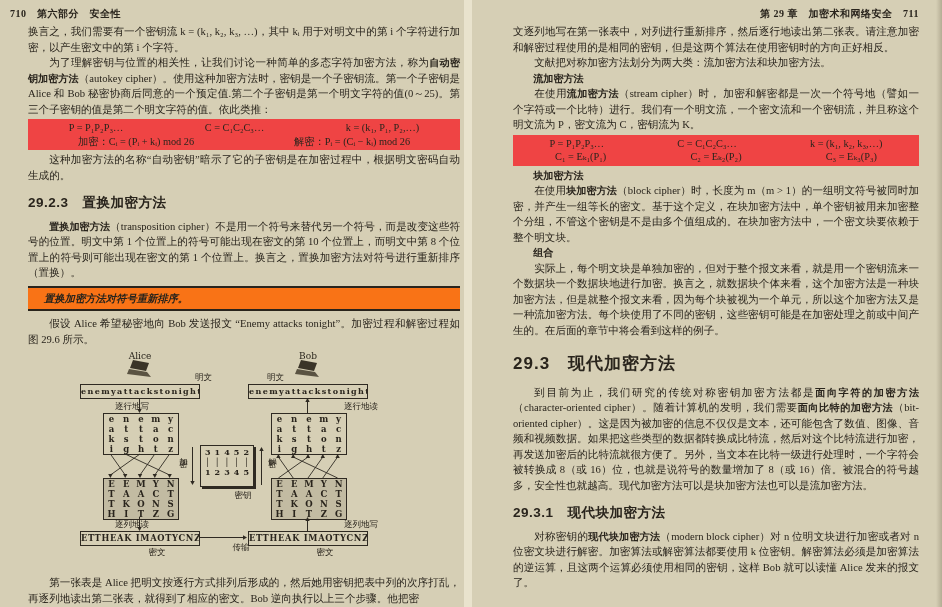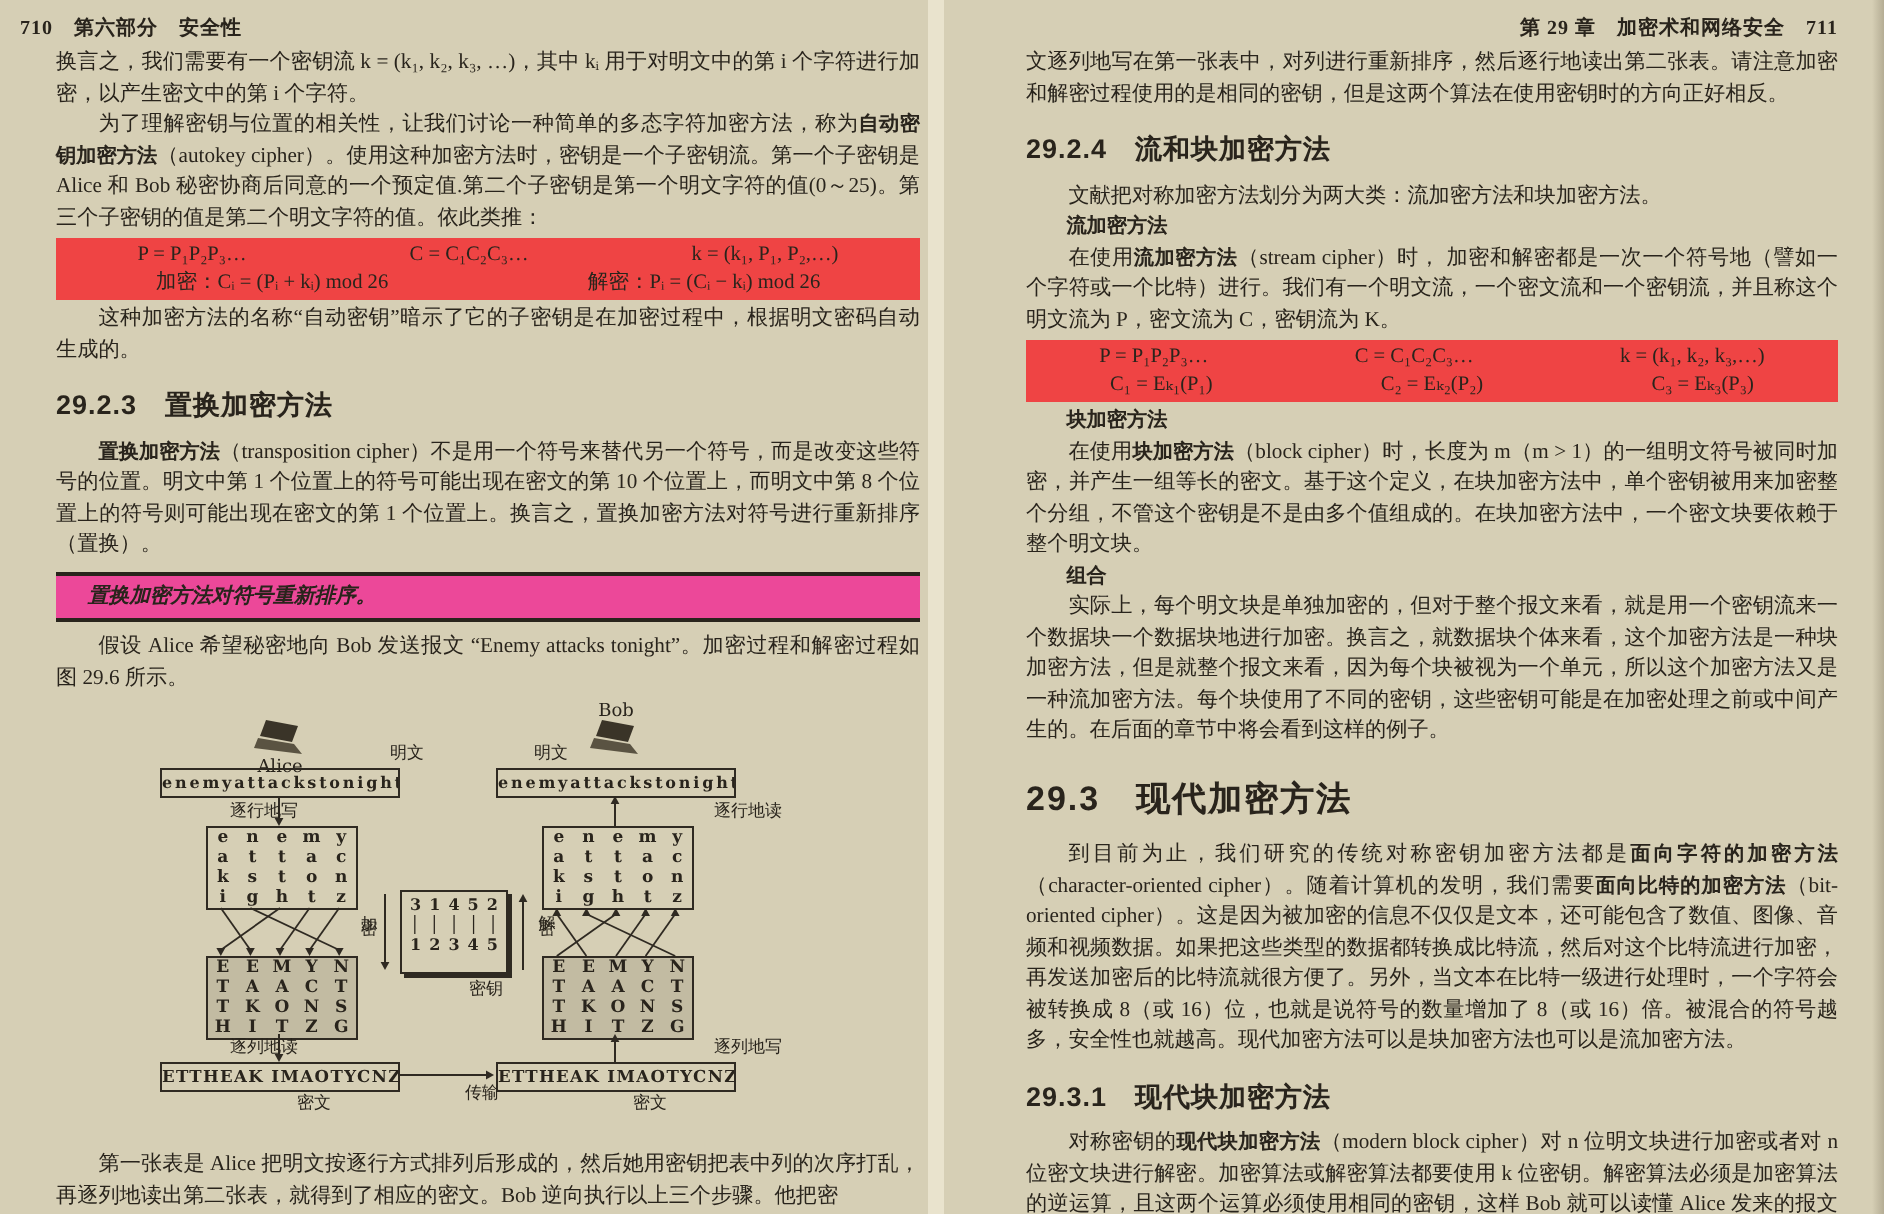--- a/index.html
+++ b/index.html
@@ -22,28 +22,28 @@
   .bseg{font-family:"Liberation Sans","DejaVu Sans",sans-serif;font-weight:bold;font-size:10.1px;}
   .hd-md{font-family:"Liberation Sans","DejaVu Sans",sans-serif;font-weight:bold;
          font-size:13.5px;margin:12px 0 8px 0;letter-spacing:0.5px;}
   .hd-lg{font-family:"Liberation Sans","DejaVu Sans",sans-serif;font-weight:bold;
          font-size:17px;margin:18px 0 13px 0;letter-spacing:1px;}
   .subhd{font-family:"Liberation Sans","DejaVu Sans",sans-serif;font-weight:bold;
          font-size:10.1px;text-indent:2em;line-height:15.5px;}
   .formula{background:#ef4444;margin:2px 0;padding:2px 0;font-size:10.3px;line-height:13.5px;}
   .frow{display:flex;justify-content:space-around;}
   .fcell{white-space:nowrap;}
-  .callout{background:#ec4899;border-top:2px solid #29241c;border-bottom:2px solid #29241c;
+  .callout{background:#f97316;border-top:2px solid #29241c;border-bottom:2px solid #29241c;
            font-weight:bold;font-style:italic;padding:3px 6px 3px 16px;margin:5px 0;font-size:10.3px;}
   .figwrap{position:relative;width:471px;height:222px;margin:4px 0 2px -28px;
            font-family:"DejaVu Serif",serif;text-align:left;text-indent:0;}
   .fig-name{position:absolute;font-size:9px;text-align:center;line-height:10px;}
   .fig-small{position:absolute;font-size:8.5px;line-height:10px;white-space:nowrap;margin-left:17px;}
   .lab-l{text-align:right;}
-  .lab-r{text-align:right;}
+  .lab-r{text-align:center;}
   .ctr{text-align:center;}
   .lbox{position:absolute;border:1px solid #2f2a22;font-size:8px;font-weight:bold;text-align:center;
         line-height:12px;letter-spacing:1.4px;white-space:nowrap;overflow:hidden;}
   .lbox.ct{letter-spacing:0.7px;font-size:8.3px;}
   .matrix{position:absolute;border:1px solid #2f2a22;display:grid;grid-template-columns:repeat(5,1fr);
           font-size:8.5px;font-weight:bold;text-align:center;line-height:10px;align-content:center;}
   .matrix.shaded{background:#c2bba2;}
   .vlabel{position:absolute;writing-mode:vertical-rl;font-size:8.5px;letter-spacing:1px;line-height:9px;}
   .keybox{position:absolute;border:1px solid #2f2a22;box-shadow:2px 2px 0 #2f2a22;font-weight:bold;font-size:8px;}
   .krow{display:flex;justify-content:space-between;padding:0 4px;line-height:12px;}
@@ -72,21 +72,21 @@
             <span class="fcell">加密：Cᵢ = (Pᵢ + kᵢ) mod 26</span>
             <span class="fcell">解密：Pᵢ = (Cᵢ − kᵢ) mod 26</span>
           </div>
         </div>
         <p class="para ind"><span>这种加密方法的名称“自动密钥”暗示了它的子密钥是在加密过程中，根据明文密码自动生成的。</span></p>
         <div class="hd-md">29.2.3　置换加密方法</div>
         <p class="para ind"><span class="bseg">置换加密方法</span><span>（transposition cipher）不是用一个符号来替代另一个符号，而是改变这些符号的位置。明文中第 1 个位置上的符号可能出现在密文的第 10 个位置上，而明文中第 8 个位置上的符号则可能出现在密文的第 1 个位置上。换言之，置换加密方法对符号进行重新排序（置换）。</span></p>
         <div class="callout">置换加密方法对符号重新排序。</div>
         <p class="para ind"><span>假设 Alice 希望秘密地向 Bob 发送报文 “Enemy attacks tonight”。加密过程和解密过程如图 29.6 所示。</span></p>
         <div class="figwrap">
-          <div class="fig-name" style="position: absolute; left: 115px; top: 0px; width: 50px; margin-top: 28px;">Alice</div>
+          <div class="fig-name" style="position: absolute; left: 115px; top: 0px; width: 50px;">Alice</div>
           <svg width="26" height="19" style="left: 127px; top: 9px;">
             <polygon points="6,0 22,3 19,11 3,8" fill="#3a3428"></polygon>
             <polygon points="2,9 20,12 24,17 0,14" fill="#5a5342"></polygon>
           </svg>
           <div class="fig-small" style="position: absolute; left: 178px; top: 21px;">明文</div>
           <div class="lbox" style="position: absolute; left: 80px; top: 33px; width: 118px; height: 13px;">enemyattackstonightz</div>
           <svg width="7" height="15" style="left: 136px; top: 47px;">
             <line x1="3.5" y1="0" x2="3.5" y2="12" stroke="#2f2a22" stroke-width="1"></line>
             <polygon points="1.2999999999999998,11 5.7,11 3.5,15" fill="#2f2a22"></polygon>
           </svg>
@@ -270,21 +270,20 @@
           <div class="fig-small ctr" style="position: absolute; left: 202px; top: 191px; width: 44px;">传输</div>
         </div>
         <p class="para ind"><span>第一张表是 Alice 把明文按逐行方式排列后形成的，然后她用密钥把表中列的次序打乱，再逐列地读出第二张表，就得到了相应的密文。Bob 逆向执行以上三个步骤。他把密</span></p>
       </div>
   </div>
 
   <div class="page page-right">
     <div class="pg-header">第 29 章　加密术和网络安全　711</div>
     <div class="body" id="right-body">
         <p class="para"><span>文逐列地写在第一张表中，对列进行重新排序，然后逐行地读出第二张表。请注意加密和解密过程使用的是相同的密钥，但是这两个算法在使用密钥时的方向正好相反。</span></p>
-        <div class="hd-md">29.2.4　流和块加密方法</div>
         <p class="para ind"><span>文献把对称加密方法划分为两大类：流加密方法和块加密方法。</span></p>
         <div class="subhd">流加密方法</div>
         <p class="para ind"><span>在使用</span><span class="bseg">流加密方法</span><span>（stream cipher）时， 加密和解密都是一次一个符号地（譬如一个字符或一个比特）进行。我们有一个明文流，一个密文流和一个密钥流，并且称这个明文流为 P，密文流为 C，密钥流为 K。</span></p>
         <div class="formula">
           <div class="frow">
             <span class="fcell">P = P₁P₂P₃…</span>
             <span class="fcell">C = C₁C₂C₃…</span>
             <span class="fcell">k = (k₁, k₂, k₃,…)</span>
           </div>
           <div class="frow">

